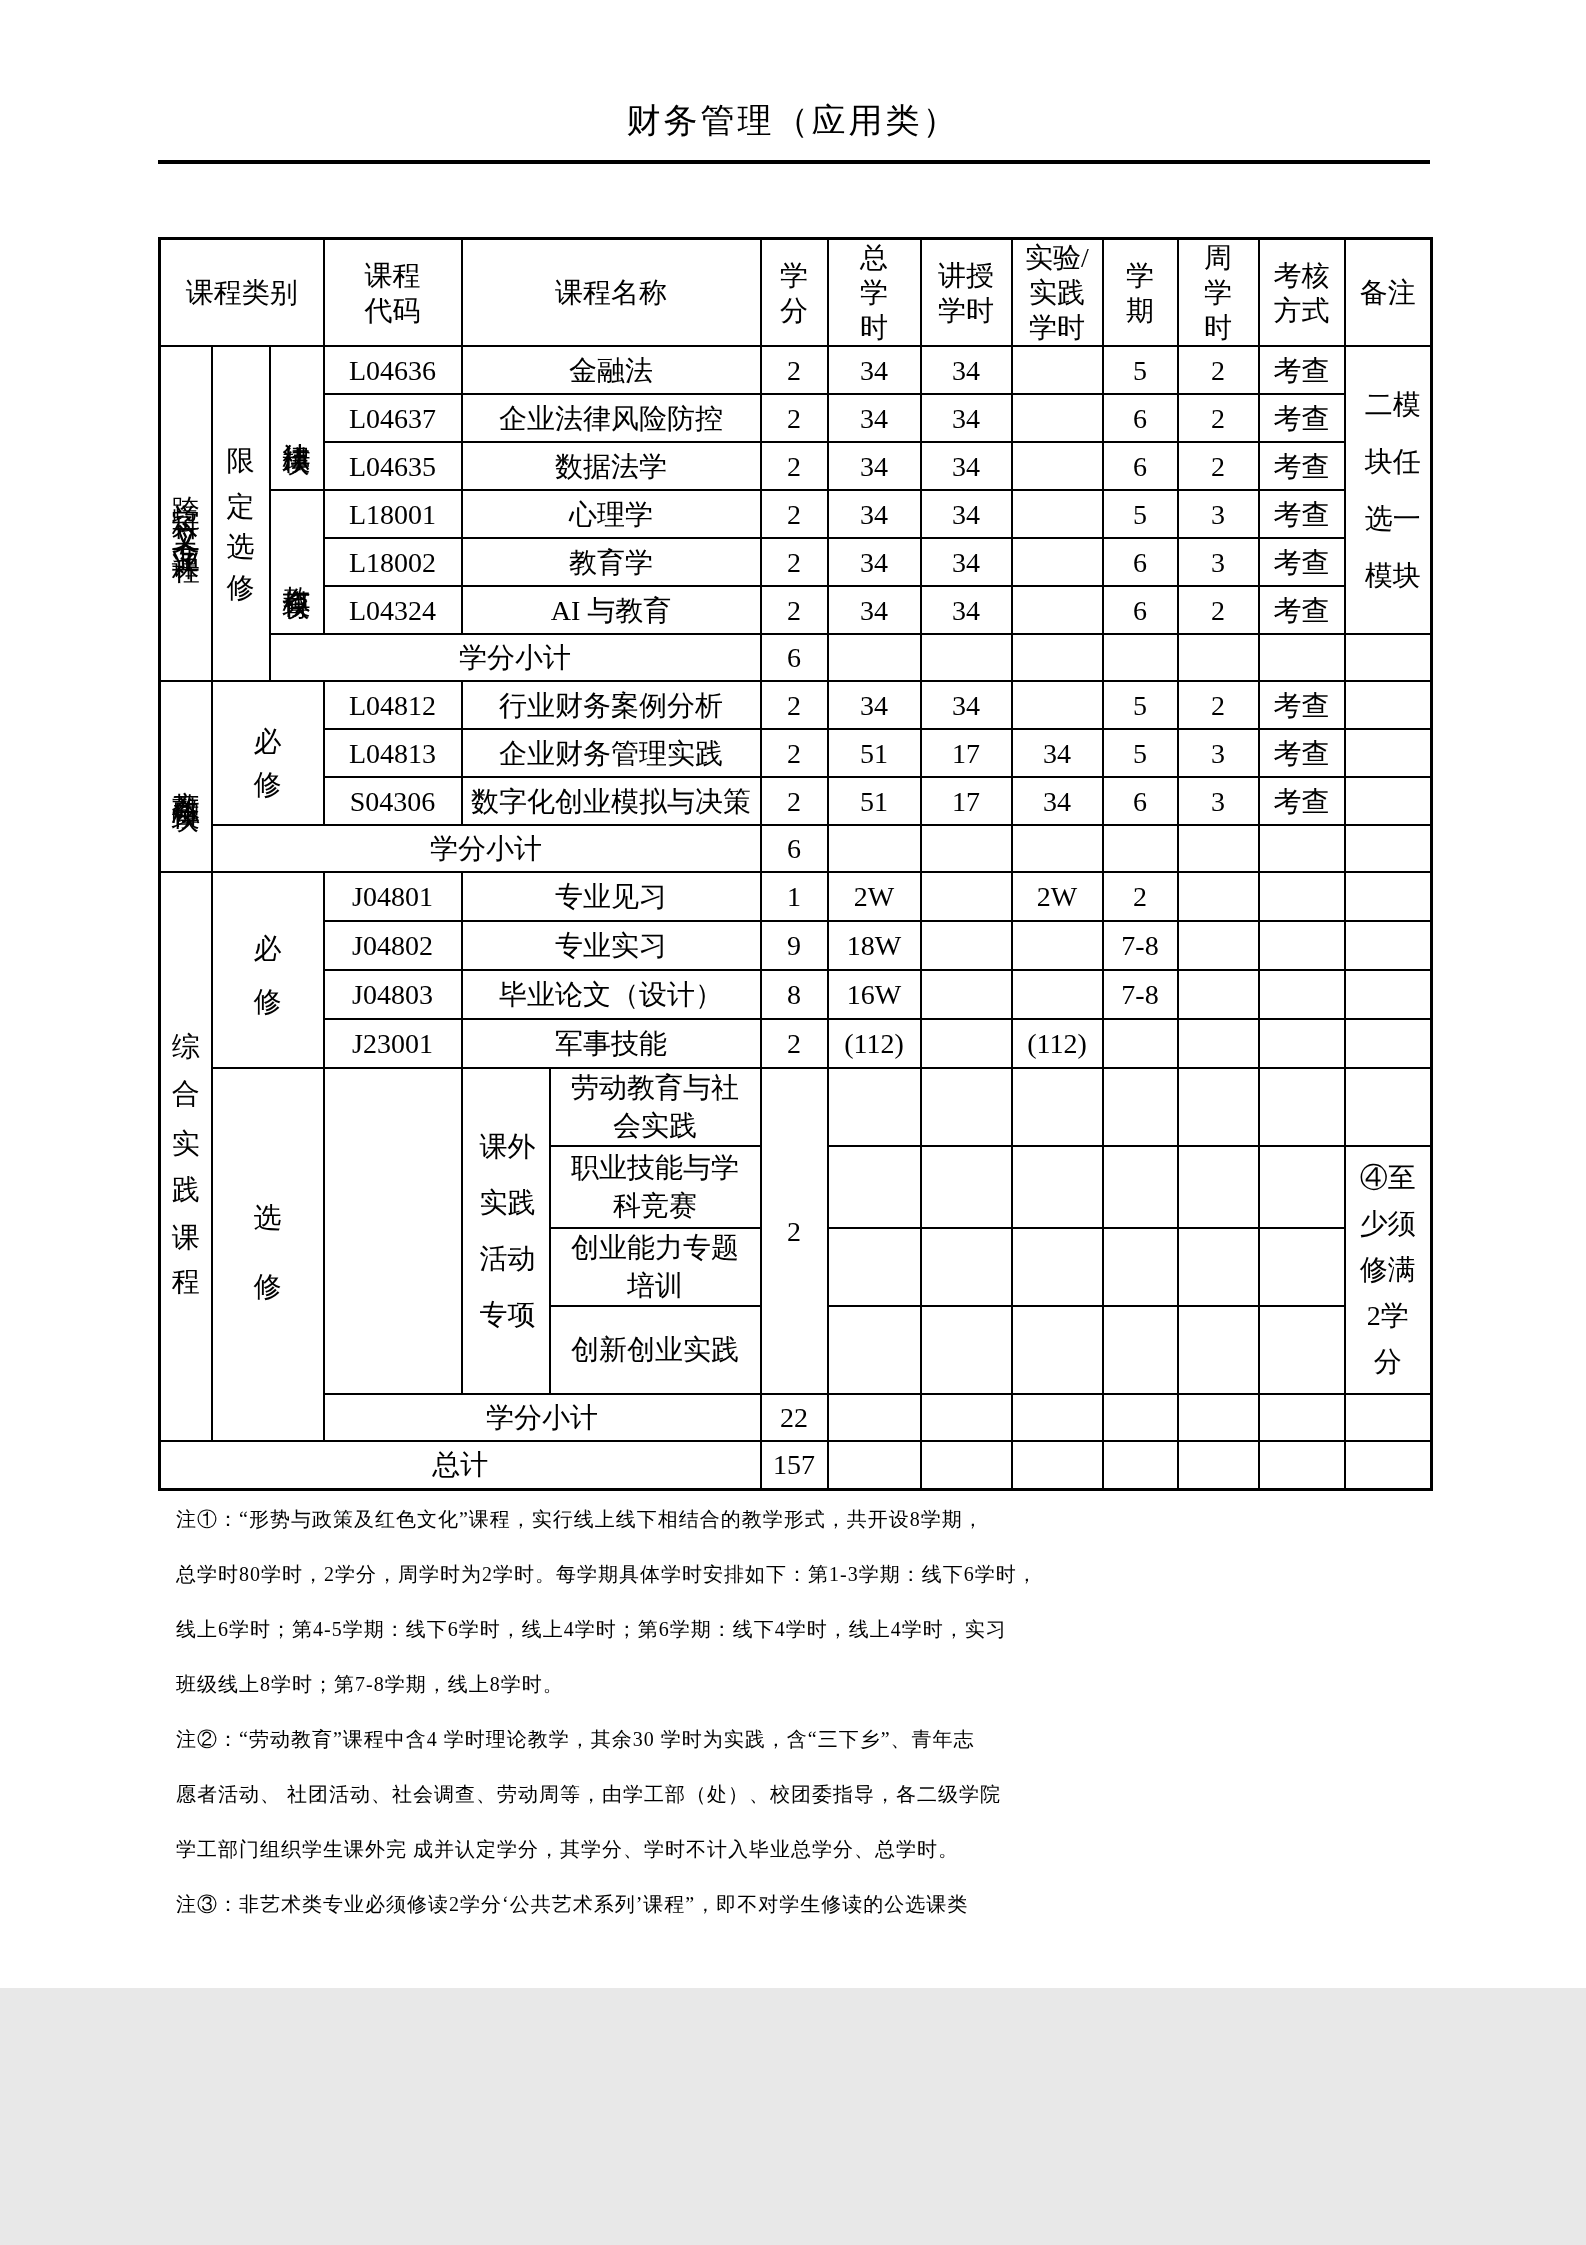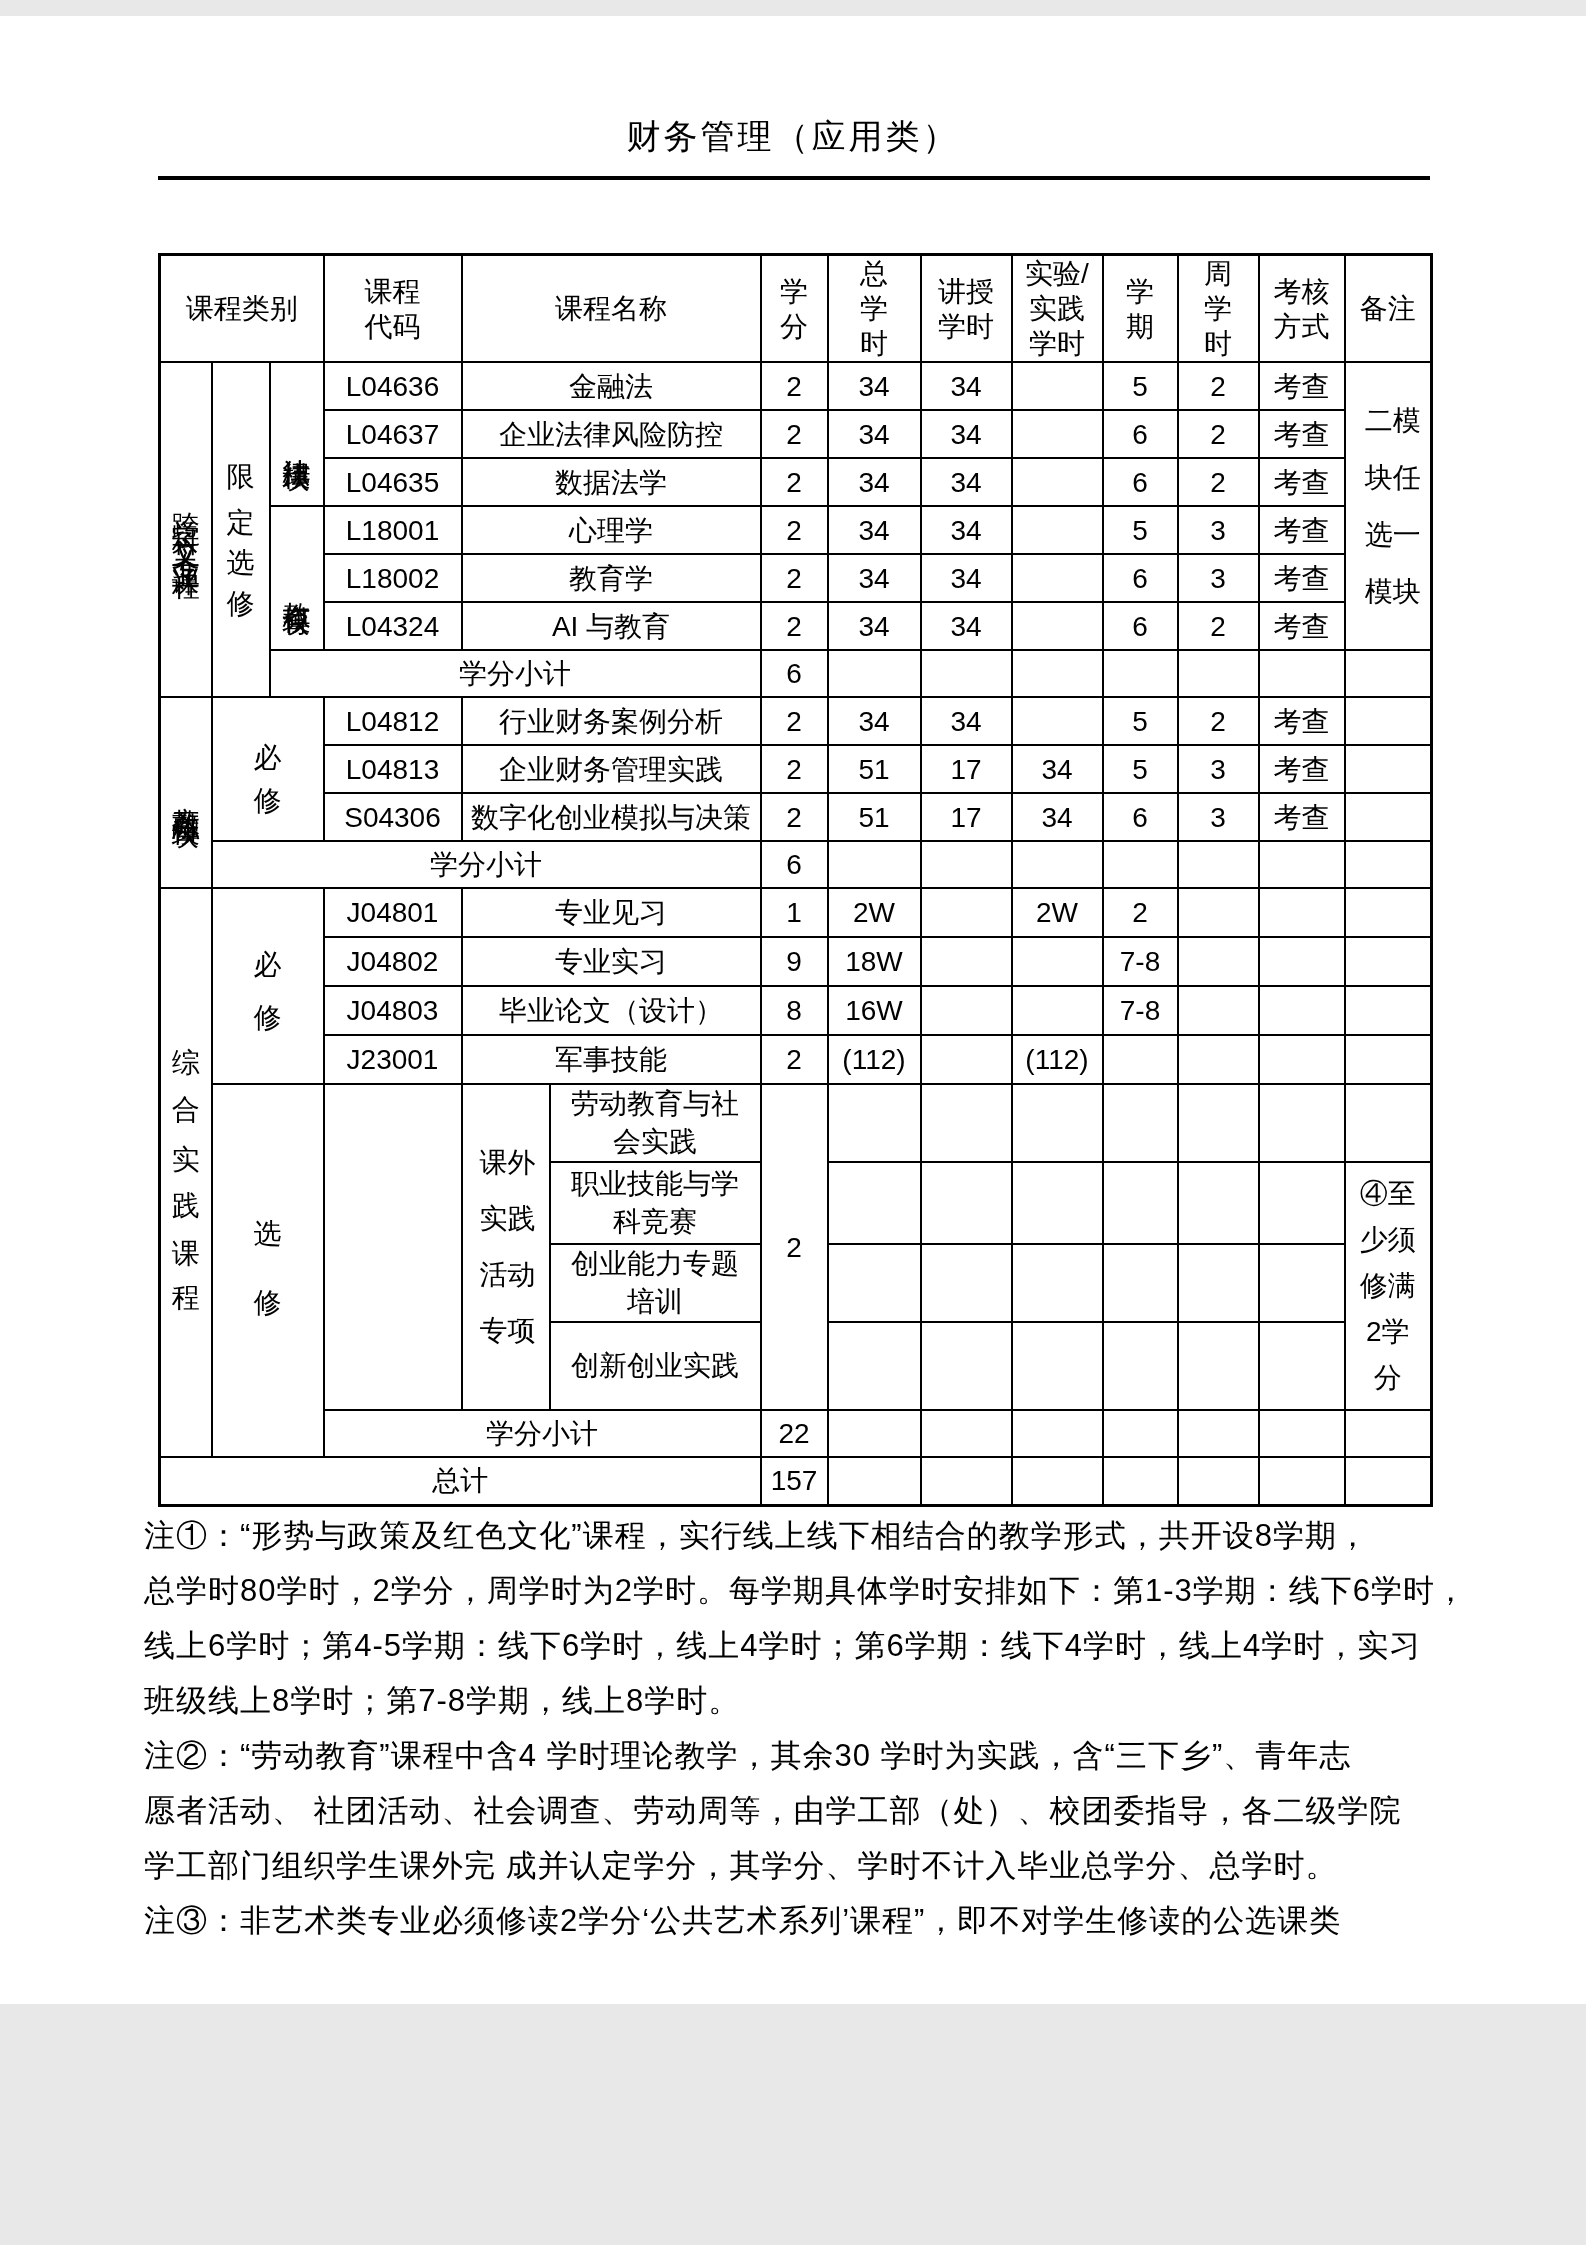--- a/index.html
+++ b/index.html
@@ -1,19 +1,19 @@
 <!DOCTYPE html>
 <html><head>
 <meta charset="utf-8">
 <style>
   html,body { margin:0; padding:0; background:#e8e8e8; }
   .page {
-    position:relative; width:1586px; height:1988px; margin:16px auto;
+    position:relative; width:1586px; height:1988px; margin:0 auto;
     background:#ffffff; color:#000;
-    font-family:Liberation Sans, sans-serif;
+    font-family:Liberation Serif, serif;
   }
   .doc-title {
     position:absolute; top:98px; left:0; width:100%;
     text-align:center; font-size:34px; letter-spacing:3px; font-weight:400;
   }
   .title-rule {
     position:absolute; top:160px; left:158px; width:1272px; height:4px; background:#000;
   }
   table.curriculum {
     position:absolute; top:237px; left:158px; width:1272px;
@@ -37,22 +37,22 @@
   .sp-bx2 { letter-spacing:45px; }   
   .sp-zh  { letter-spacing:48px; }   
   .sp-bx3 { letter-spacing:55px; }   
   .sp-xx  { letter-spacing:70px; }   
   
   .remark-1 { display:block; width:66px; margin:0 auto; line-height:57px; text-align:right; }
   .remark-4 { display:block; width:66px; margin:0 auto; line-height:46px; text-align:center; }
   .grp      { display:block; width:60px; margin:0 auto; line-height:56px; text-align:right; }
   .ename    { display:block; width:182px; margin:0 auto; line-height:38px; text-align:center; }
   .notes {
-    position:absolute; left:144px; top:1492px; width:1280px;
-    font-size:31px; letter-spacing:1px;
+    position:absolute; left:176px; top:1492px; width:1280px;
+    font-size:20px; letter-spacing:1px;
   }
   .note-line { line-height:55px; white-space:nowrap; }
   .page-number {
     position:absolute; top:1985px; left:0; width:100%;
     text-align:center; font-size:27px;
   }
 </style>
 </head>
 <body>
 

